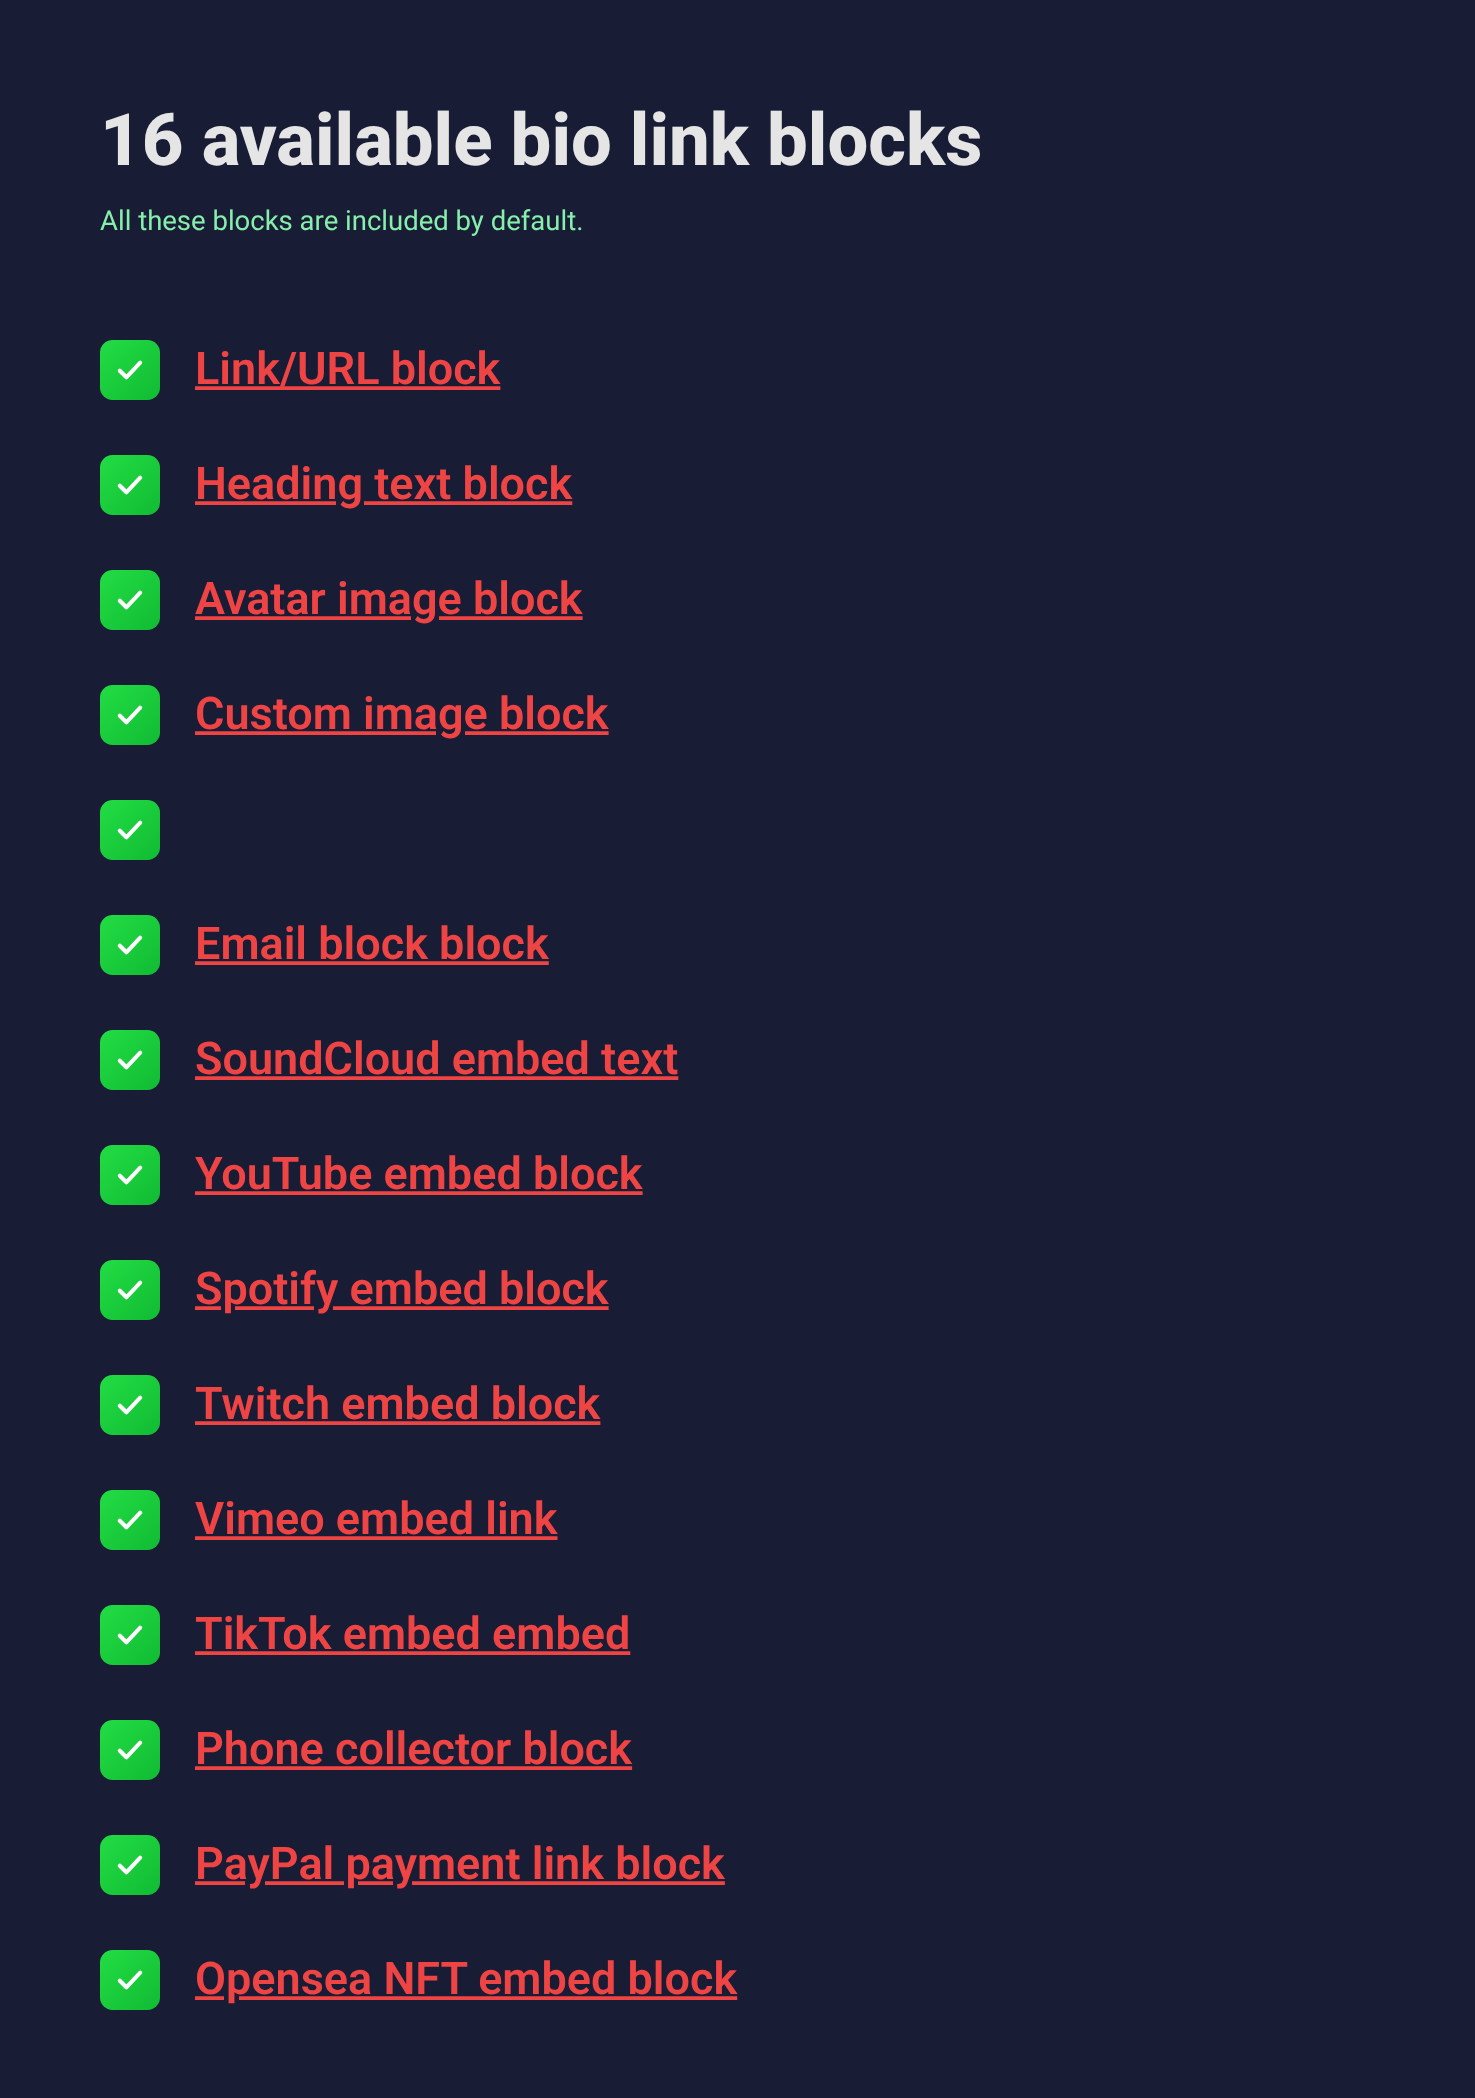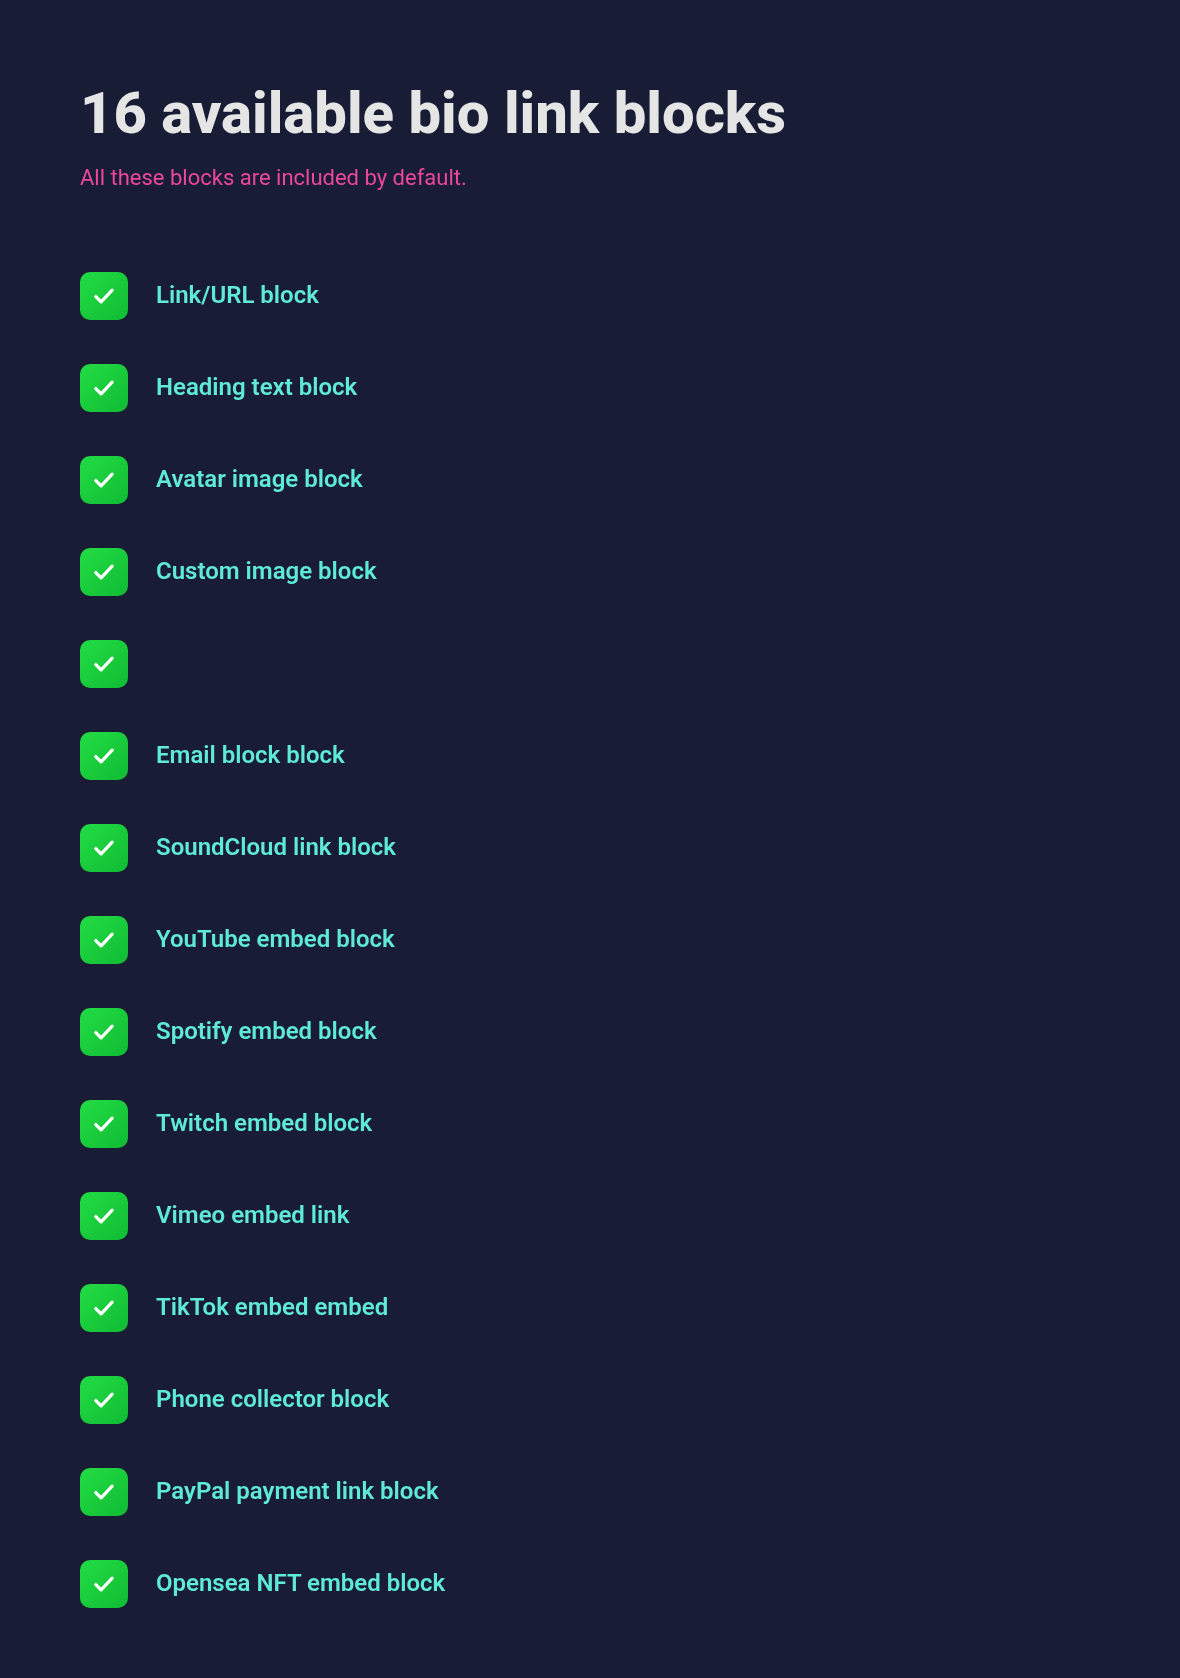--- a/index.html
+++ b/index.html
@@ -20,21 +20,21 @@
     .page-title {
       font-size: 58px;
       font-weight: 800;
       color: #e5e5e5;
       line-height: 1.15;
       margin-bottom: 18px;
     }
 
     .page-subtitle {
       font-size: 22px;
-      color: #ec4899;
+      color: #86efac;
       margin-bottom: 60px;
       font-weight: 400;
     }
 
     .block-list {
       display: flex;
       flex-direction: column;
       gap: 0px;
     }
 
@@ -55,24 +55,25 @@
       justify-content: center;
       flex-shrink: 0;
     }
 
     .checkbox-icon svg {
       width: 28px;
       height: 28px;
     }
 
     .block-label {
-      font-size: 24px;
+      font-size: 36px;
       font-weight: 600;
-      color: #5eead4;
+      color: #ef4444;
       line-height: 1.2;
+      text-decoration: underline;
     }
   </style>
 </head>
 <body>
 
 <h1 class="page-title">16 available bio link blocks</h1>
 <p class="page-subtitle">All these blocks are included by default.</p>
 
 <div class="block-list" id="block-list">
     <div class="block-item">
@@ -121,21 +122,21 @@
       </svg>
     </div>
       <span class="block-label">Email block block</span>
     </div>
     <div class="block-item">
       <div class="checkbox-icon">
       <svg viewBox="0 0 24 24" fill="none" xmlns="http://www.w3.org/2000/svg">
         <path d="M5 12.5L9.5 17L19 7" stroke="white" stroke-width="2.8" stroke-linecap="round" stroke-linejoin="round"></path>
       </svg>
     </div>
-      <span class="block-label">SoundCloud link block</span>
+      <span class="block-label">SoundCloud embed text</span>
     </div>
     <div class="block-item">
       <div class="checkbox-icon">
       <svg viewBox="0 0 24 24" fill="none" xmlns="http://www.w3.org/2000/svg">
         <path d="M5 12.5L9.5 17L19 7" stroke="white" stroke-width="2.8" stroke-linecap="round" stroke-linejoin="round"></path>
       </svg>
     </div>
       <span class="block-label">YouTube embed block</span>
     </div>
     <div class="block-item">

